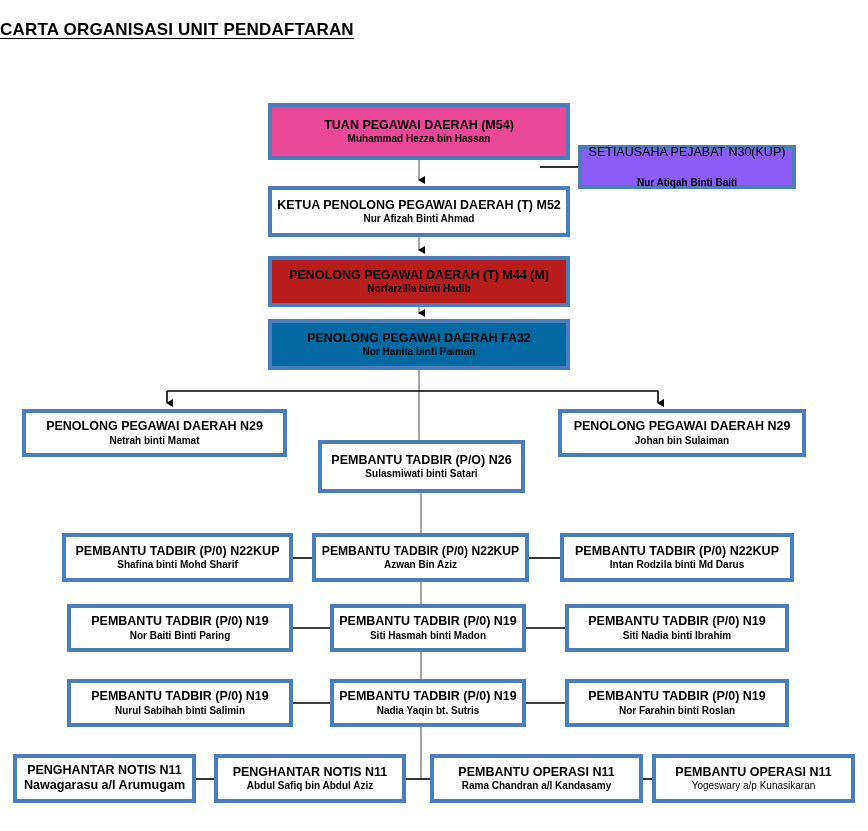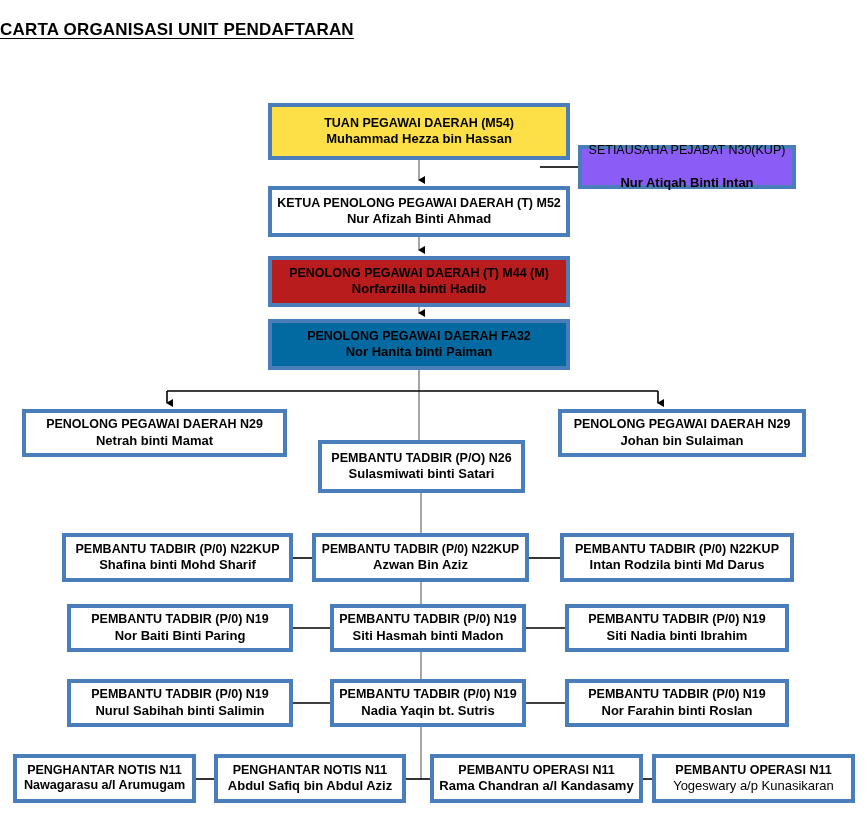--- a/index.html
+++ b/index.html
@@ -55,21 +55,21 @@
     text-align: center;
     line-height: 1.22;
     padding: 2px 4px;
   }
   .node .role {
     font-size: 12.5px;
     font-weight: bold;
     white-space: nowrap;
   }
   .node .name {
-    font-size: 13px;
+    font-size: 10px;
     font-weight: bold;
     white-space: nowrap;
   }
   .node.light .role { font-weight: normal; }
   .node.light-name .name { font-weight: normal; }
 </style>
 </head>
 <body>
 
 <div class="title">CARTA ORGANISASI UNIT PENDAFTARAN</div>
@@ -108,27 +108,27 @@
   <line x1="293" y1="703" x2="330" y2="703" stroke="#000000" stroke-width="1.6"></line>
   <line x1="526" y1="703" x2="565" y2="703" stroke="#000000" stroke-width="1.6"></line>
 
   <line x1="421" y1="727" x2="421" y2="779" stroke="#808080" stroke-width="1.4"></line>
   <line x1="196" y1="779" x2="214" y2="779" stroke="#000000" stroke-width="1.6"></line>
   <line x1="406" y1="779" x2="430" y2="779" stroke="#000000" stroke-width="1.6"></line>
   <line x1="643" y1="779" x2="652" y2="779" stroke="#000000" stroke-width="1.6"></line>
 </svg>
 
 <div id="chart-canvas">
-    <div class="node" style="left: 268px; top: 103px; width: 302px; height: 57px; border-color: rgb(74, 126, 187); background: #fde047;">
+    <div class="node" style="left: 268px; top: 103px; width: 302px; height: 57px; border-color: rgb(74, 126, 187); background: #ec4899;">
       <div class="role">TUAN PEGAWAI DAERAH (M54)</div>
       <div class="name">Muhammad Hezza bin Hassan</div>
     </div>
     <div class="node light" style="left: 578px; top: 145px; width: 218px; height: 44px; border-color: rgb(74, 126, 187); background: #8b5cf6; gap: 16px;">
       <div class="role">SETIAUSAHA PEJABAT N30(KUP)</div>
-      <div class="name">Nur Atiqah Binti Intan</div>
+      <div class="name">Nur Atiqah Binti Baiti</div>
     </div>
     <div class="node" style="left: 268px; top: 186px; width: 302px; height: 51px; border-color: rgb(74, 126, 187); background: rgb(255, 255, 255);">
       <div class="role">KETUA PENOLONG PEGAWAI DAERAH (T) M52</div>
       <div class="name">Nur Afizah Binti Ahmad</div>
     </div>
     <div class="node" style="left: 268px; top: 256px; width: 302px; height: 51px; border-color: rgb(74, 126, 187); background: #b91c1c;">
       <div class="role">PENOLONG PEGAWAI DAERAH (T) M44 (M)</div>
       <div class="name">Norfarzilla binti Hadib</div>
     </div>
     <div class="node" style="left: 268px; top: 319px; width: 302px; height: 51px; border-color: rgb(74, 126, 187); background: #0369a1;">

